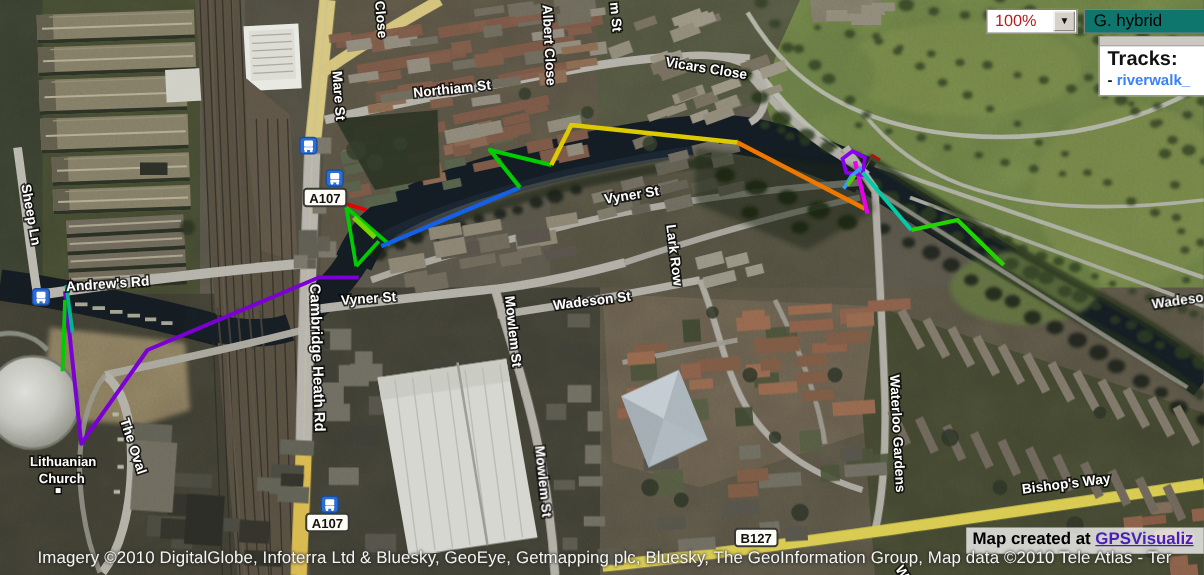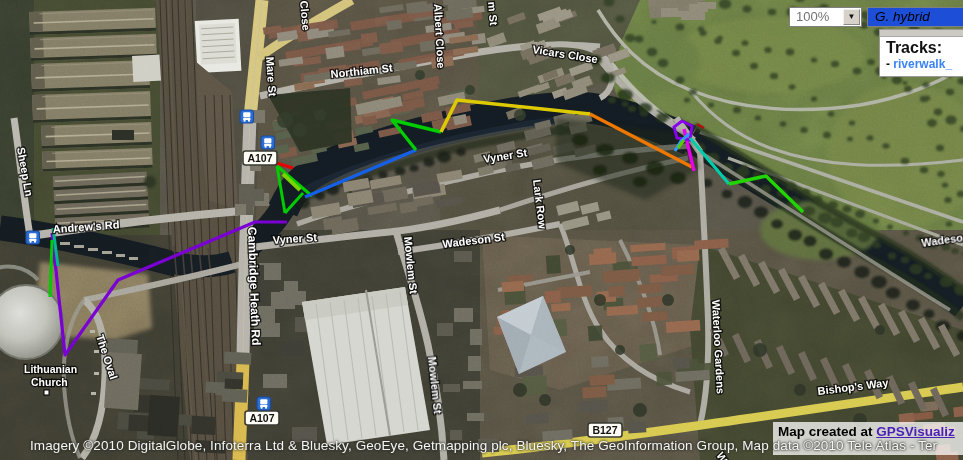--- a/index.html
+++ b/index.html
@@ -939,30 +939,30 @@
 <g>
       <rect x="26" y="231" width="13.5" height="13" rx="2.8" fill="#2a6ed6" stroke="#1a4da0" stroke-width="1.1"></rect>
       <rect x="29.2" y="233.3" width="7.2" height="5" rx="1" fill="#fff"></rect>
       <rect x="29.2" y="238.8" width="7.2" height="2.2" fill="#fff"></rect>
       <circle cx="30.6" cy="241.7" r="1.1" fill="#fff"></circle>
       <circle cx="35" cy="241.7" r="1.1" fill="#fff"></circle>
     </g>
 </svg>
 
 <div class="ui" style="left:789px;top:7px;width:71px;height:18px;background:#fff;border:1px solid #7f7f7f;">
-<span style="position:absolute;left:6px;top:1px;font-size:13px;color:#737373;">100%</span>
+<span style="position:absolute;left:6px;top:1px;font-size:13px;color:#b91c1c;">100%</span>
 <span style="position:absolute;right:1px;top:1px;width:15px;height:14px;background:#d6d2ca;border:1px solid #8a8a84;border-top-color:#f4f2ee;border-left-color:#f4f2ee;text-align:center;font-size:8px;line-height:14px;color:#111;">▼</span>
   </div>
 
-<div class="ui" style="left:867px;top:7px;width:96px;height:18px;background:#1d4ed8;border:1px solid #7f7f7f;border-right:none;font-style:italic;">
+<div class="ui" style="left:867px;top:7px;width:96px;height:18px;background:#0f766e;border:1px solid #7f7f7f;border-right:none;">
 <span style="position:absolute;left:7px;top:1px;font-size:13.5px;color:#000;">G. hybrid</span>
   </div>
 
 <div class="ui" style="left:879px;top:29px;width:84px;height:46px;background:#fff;border:1px solid #999;border-right:none;">
 <div style="height:6px;background:#ccc9c2;border-bottom:1px solid #aaa;"></div>
 <div style="padding:2px 0 0 6px;font-size:16px;font-weight:bold;color:#111;">Tracks:</div>
 <div style="padding:0 0 0 6px;font-size:12px;font-weight:bold;color:#111;white-space:nowrap;">- <span style="color:#3b82f6;">riverwalk_</span></div>
   </div>
 
-<div class="ui" style="left:773px;top:422px;width:190px;height:33px;background:rgba(255,255,255,0.75);white-space:nowrap;overflow:hidden;">
+<div class="ui" style="left:773px;top:422px;width:190px;height:21px;background:rgba(255,255,255,0.75);white-space:nowrap;overflow:hidden;">
 <span style="margin-left:5px;font-size:13.5px;font-weight:bold;color:#000;">Map created at <a style="color:#4a1fb8;text-decoration:underline;">GPSVisualiz</a></span></div>
 
 <div class="ui" style="left:30px;top:438px;width:1400px;font-size:13.5px;color:#f6f6f1;white-space:nowrap;text-shadow:0 0 2px #2a2a2a,0 0 3px #2a2a2a;letter-spacing:0.1px;">Imagery ©2010 DigitalGlobe, Infoterra Ltd &amp; Bluesky, GeoEye, Getmapping plc, Bluesky, The GeoInformation Group, Map data ©2010 Tele Atlas - Ter</div>
 
 </body></html>

